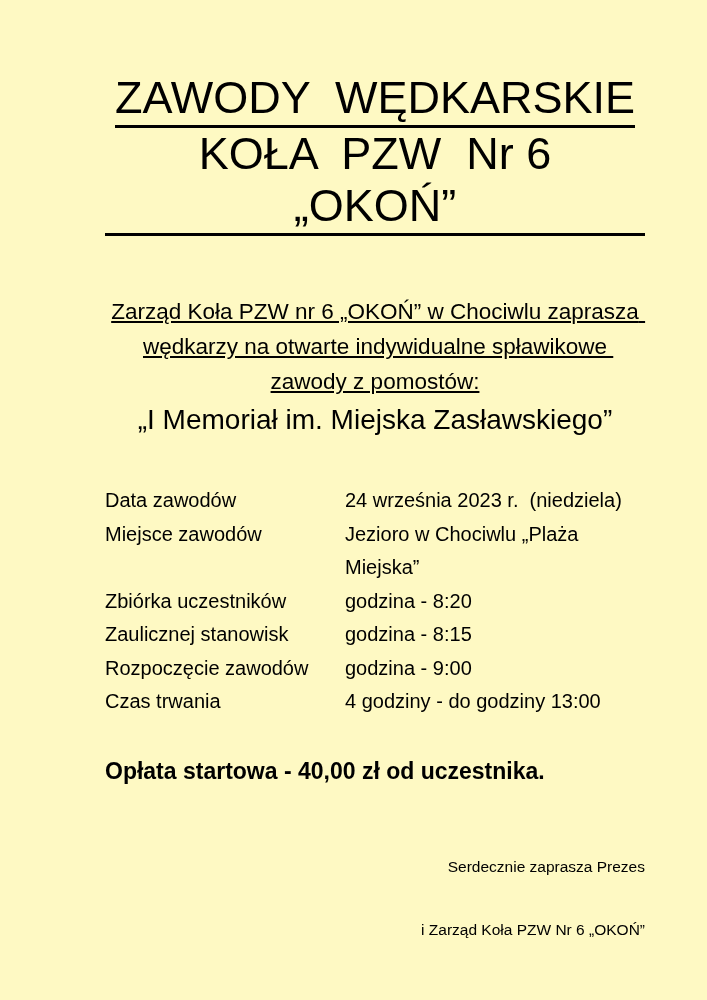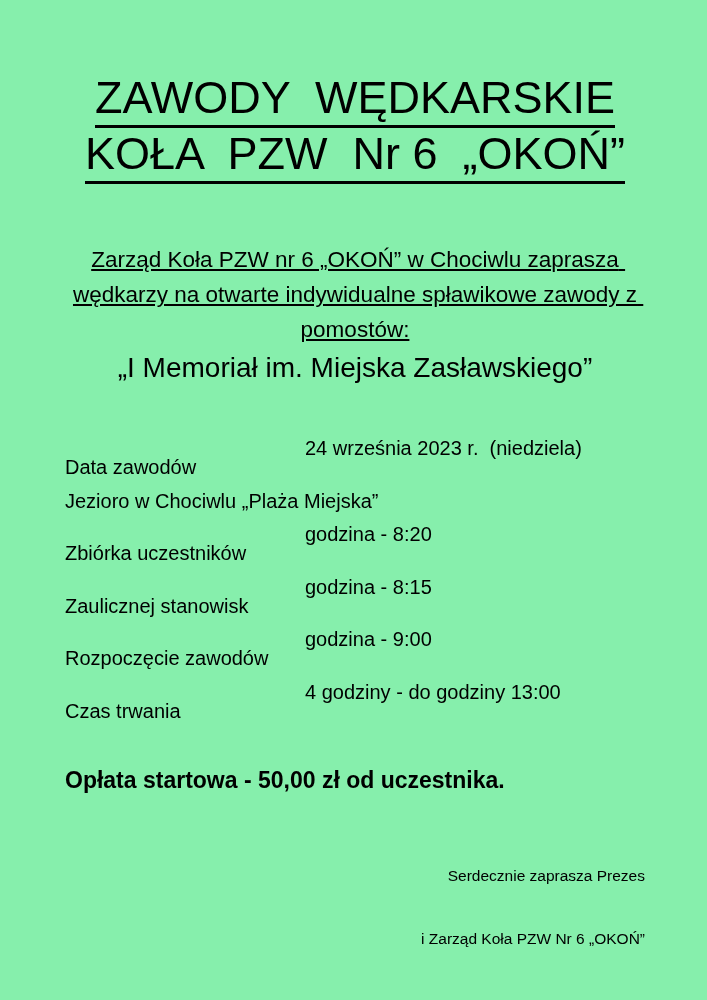--- a/index.html
+++ b/index.html
@@ -4,25 +4,26 @@
 <style>
   html, body {
     margin: 0;
     padding: 0;
     background: #ffffff;
   }
   .page {
     position: relative;
     width: 707px;
     height: 1000px;
-    background: #86efac;
+    background: #fef9c3;
     color: #000000;
     font-family: "Liberation Sans", "DejaVu Sans", sans-serif;
     overflow: hidden;
     box-sizing: border-box;
+    padding-left: 40px;
   }
   .content {
     padding: 0 62px 0 65px;
   }
   
   .title-block {
     margin-top: 72px;
     text-align: center;
   }
   .title-line {
@@ -60,21 +61,20 @@
     font-size: 20px;
   }
   .schedule-row {
     display: flex;
     line-height: 33.5px;
   }
   .schedule-label {
     width: 240px;
     flex: 0 0 240px;
     white-space: pre-wrap;
-    margin-top: 19px;
   }
   .schedule-value {
     flex: 1;
     white-space: pre-wrap;
   }
   
   .fee-heading {
     margin-top: 37px;
     font-size: 23px;
     line-height: 30px;
@@ -115,41 +115,42 @@
     <div class="intro">Zarząd Koła PZW nr 6 „OKOŃ” w Chociwlu zaprasza wędkarzy na otwarte indywidualne spławikowe zawody z pomostów:</div>
 
     <div class="event-name">„I Memoriał im. Miejska Zasławskiego”</div>
 
     <div class="schedule">
       <div class="schedule-row">
         <div class="schedule-label">Data zawodów</div>
         <div class="schedule-value">24 września 2023 r.  (niedziela)</div>
       </div>
       <div class="schedule-row">
+        <div class="schedule-label">Miejsce zawodów</div>
         <div class="schedule-value">Jezioro w Chociwlu „Plaża Miejska”</div>
       </div>
       <div class="schedule-row">
         <div class="schedule-label">Zbiórka uczestników</div>
         <div class="schedule-value">godzina - 8:20</div>
       </div>
       <div class="schedule-row">
         <div class="schedule-label">Zaulicznej stanowisk</div>
         <div class="schedule-value">godzina - 8:15</div>
       </div>
       <div class="schedule-row">
         <div class="schedule-label">Rozpoczęcie zawodów</div>
         <div class="schedule-value">godzina - 9:00</div>
       </div>
       <div class="schedule-row">
         <div class="schedule-label">Czas trwania</div>
         <div class="schedule-value">4 godziny - do godziny 13:00</div>
       </div>
     </div>
 
-    <div class="fee-heading">Opłata startowa - 50,00 zł od uczestnika.</div>
+    <div class="fee-heading">Opłata startowa - 40,00 zł od uczestnika.</div>
 
 
     <div class="signature">
       <div>Serdecznie zaprasza Prezes</div>
       <div>i Zarząd Koła PZW Nr 6 „OKOŃ”</div>
     </div>
 
   </div>
 </div>
 

